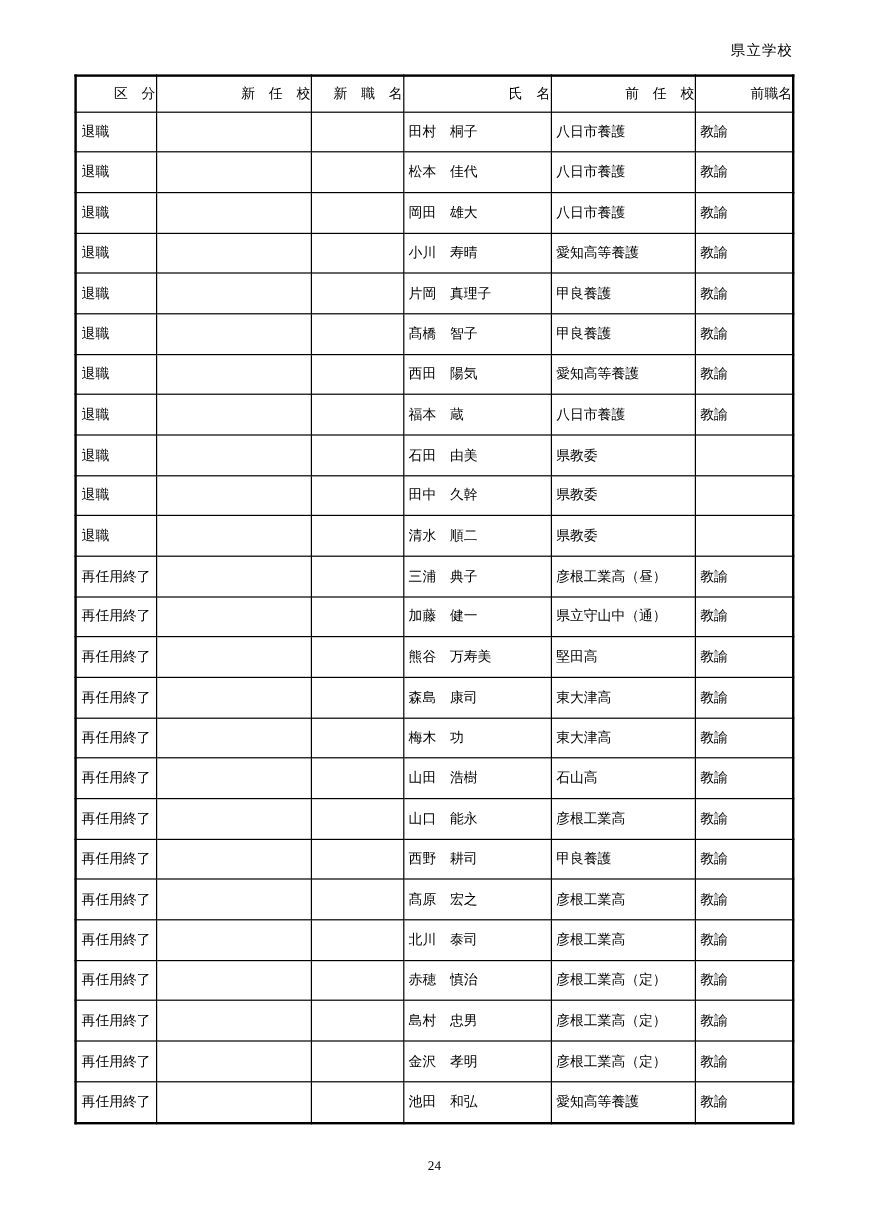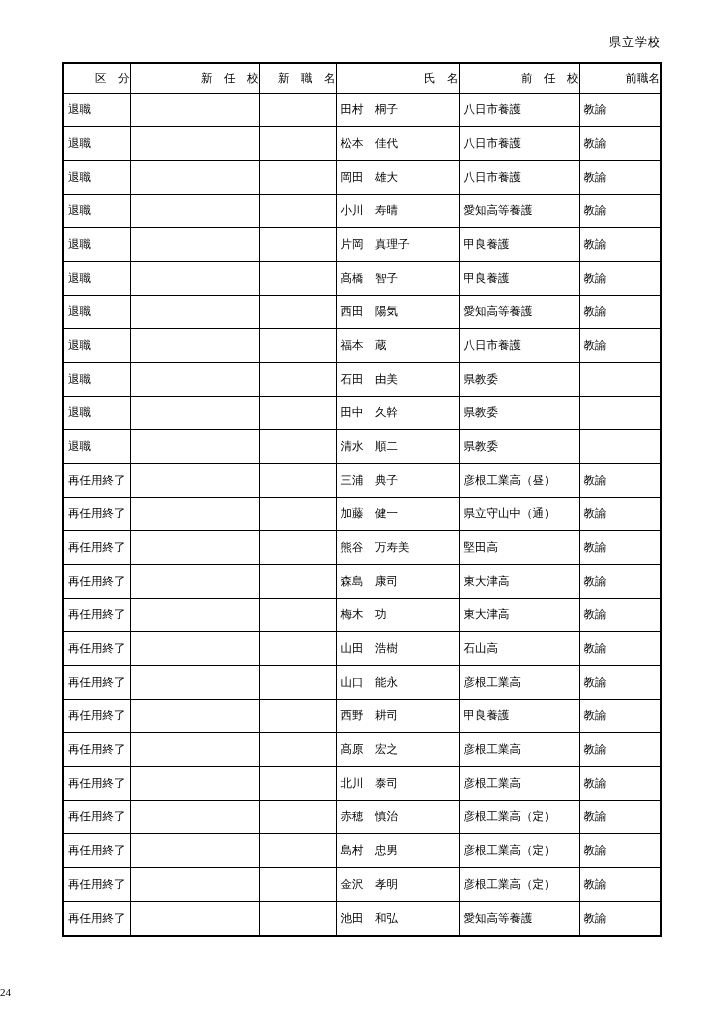--- a/index.html
+++ b/index.html
@@ -50,22 +50,22 @@
   }
   .personnel-table td {
     text-align: left;
     padding: 0 3px 0 4px;
   }
   .page-number {
     position: absolute;
     top: 966px;
     left: 0;
     width: 724px;
+    text-align: center;
     font-size: 11px;
-    margin-top: 20px;
   }
 </style>
 </head>
 <body>
 
 <div class="corner-label">県立学校</div>
 
 <table class="personnel-table">
   <colgroup>
     <col style="width:67px">

